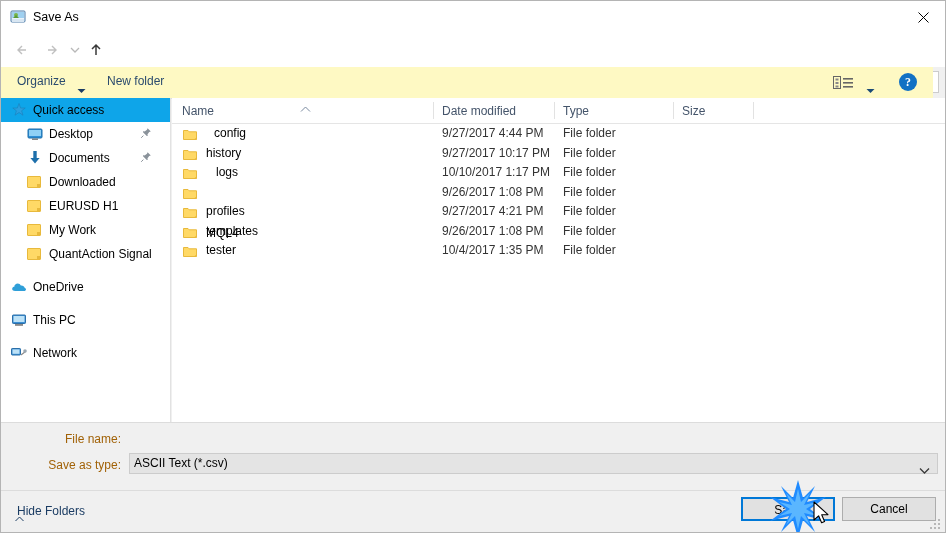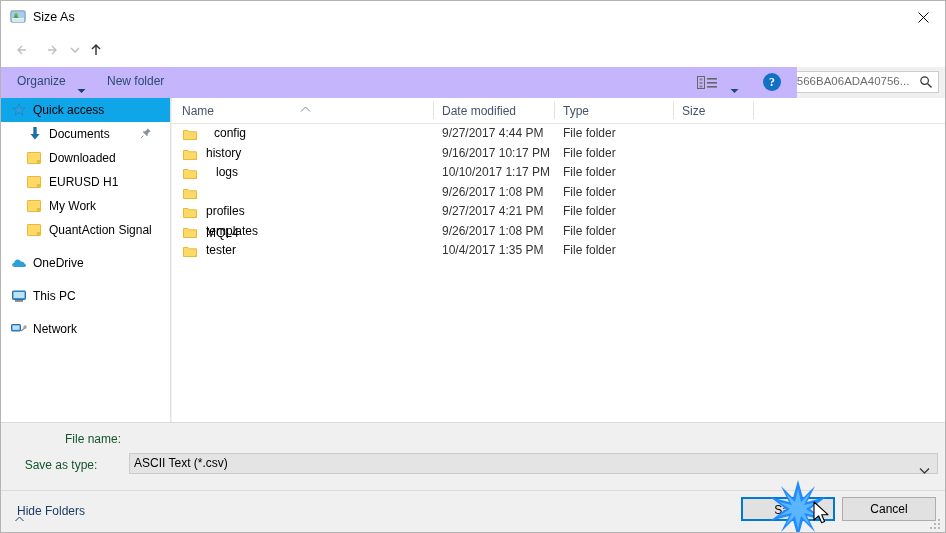--- a/index.html
+++ b/index.html
@@ -114,22 +114,22 @@
   .search-text {
     position: absolute; left: 6px; top: 3px;
     font-size: 11.5px; color: #6d6d6d;
     white-space: nowrap;
   }
   .search-icon { position: absolute; right: 5px; top: 3px; }
 
   
   .toolbar {
     position: absolute; top: 66px; left: 0;
-    width: 796px; height: 31px;
-    background: #c4b5fd;
+    width: 932px; height: 31px;
+    background: #fef9c3;
     border-bottom: 1px solid #dddddd;
   }
   .tb-item {
     position: absolute; top: 7px;
     font-size: 12px; color: #2b4b6e;
     cursor: default;
   }
   .tb-organize { left: 16px; }
   .tb-caret { position: absolute; left: 76px; top: 13px; }
   .tb-newfolder { left: 106px; }
@@ -237,25 +237,25 @@
 
   
   .formarea {
     position: absolute; left: 0; top: 421px;
     width: 946px; height: 68px;
     background: #f0f0f0;
     border-top: 1px solid #dcdcdc;
   }
   .form-label {
     position: absolute;
-    font-size: 12px; color: #14532d;
+    font-size: 12px; color: #a16207;
     text-align: right; width: 120px;
   }
   .lbl-filename { left: 0px; top: 431px; }
-  .lbl-savetype { left: 0px; top: 457px; text-align: center; }
+  .lbl-savetype { left: 0px; top: 457px; }
 
   .combo {
     position: absolute; left: 128px;
     width: 809px; height: 21px;
     box-sizing: border-box;
   }
   .combo-filename {
     top: 426px;
     background: #ffffff;
     border: 1px solid #0078d7;
@@ -336,21 +336,21 @@
   <div class="titlebar">
     <div class="title-icon">
       <svg width="16" height="16" viewBox="0 0 16 16">
         <rect x="1" y="2" width="14" height="11" rx="1" fill="#eaf3fb" stroke="#4b7aa8"></rect>
         <rect x="2" y="3" width="12" height="6" fill="#9fd0f0"></rect>
         <circle cx="6" cy="6" r="2" fill="#7db64a"></circle>
         <path d="M3 9 L6 6 L9 9 Z" fill="#5c9c35"></path>
         <rect x="2" y="10" width="12" height="3" fill="#d8e6f2"></rect>
       </svg>
     </div>
-    <div class="title-text">Size As</div>
+    <div class="title-text">Save As</div>
     <div class="close-btn">
       <svg width="11" height="11" viewBox="0 0 11 11">
         <path d="M0.5 0.5 L10.5 10.5 M10.5 0.5 L0.5 10.5" stroke="#000" stroke-width="1"></path>
       </svg>
     </div>
   </div>
 
   <div class="navbar">
     <div class="nav-btn nav-back">
       <svg width="22" height="22" viewBox="0 0 22 22">
@@ -441,20 +441,32 @@
 
   <div class="sidebar" id="sidebar">
       <div class="side-item indent-0 sel">
         <span class="side-icon"><svg width="16" height="16" viewBox="0 0 16 16">
             <path d="M8 1.5 L9.6 6 L14.2 6 L10.6 8.8 L12 13.2 L8 10.5 L4 13.2 L5.4 8.8 L1.8 6 L6.4 6 Z" fill="#2a9fe0" stroke="#1a7fba" stroke-width="0.6"></path>
           </svg></span>
         <span class="side-label">Quick access</span>
       </div>
       <div class="side-item indent-1">
         <span class="side-icon"><svg width="16" height="16" viewBox="0 0 16 16">
+            <rect x="1" y="3" width="14" height="9" rx="1" fill="#2f8fd6" stroke="#1d6fab"></rect>
+            <rect x="2" y="4" width="12" height="6" fill="#8fd0f5"></rect>
+            <rect x="5" y="12.5" width="6" height="1.4" fill="#7a7a7a"></rect>
+          </svg></span>
+        <span class="side-label">Desktop</span>
+        <span class="side-pin"><svg width="12" height="12" viewBox="0 0 12 12">
+            <path d="M7.6 1.2 L10.8 4.4 L9.2 5 L7.4 7.4 L8 8.6 L6.8 9 L3 5.2 L3.4 4 L4.6 4.6 L7 2.8 Z" fill="#8a929a"></path>
+            <path d="M3.4 8.6 L1.2 10.8" stroke="#8a929a" stroke-width="1"></path>
+          </svg></span>
+      </div>
+      <div class="side-item indent-1">
+        <span class="side-icon"><svg width="16" height="16" viewBox="0 0 16 16">
             <path d="M8 1 L8 9" stroke="#1d6fab" stroke-width="3.4"></path>
             <path d="M3.4 8 L8 13.4 L12.6 8 Z" fill="#1d6fab"></path>
           </svg></span>
         <span class="side-label">Documents</span>
         <span class="side-pin"><svg width="12" height="12" viewBox="0 0 12 12">
             <path d="M7.6 1.2 L10.8 4.4 L9.2 5 L7.4 7.4 L8 8.6 L6.8 9 L3 5.2 L3.4 4 L4.6 4.6 L7 2.8 Z" fill="#8a929a"></path>
             <path d="M3.4 8.6 L1.2 10.8" stroke="#8a929a" stroke-width="1"></path>
           </svg></span>
       </div>
       <div class="side-item indent-1">
@@ -535,21 +547,21 @@
           <span class="cell dim" style="left: 270px;">9/27/2017 4:44 PM</span>
           <span class="cell dim" style="left: 391px;">File folder</span>
           <span class="cell dim" style="left: 510px;"></span>
         </div>
         <div class="row">
           <span class="row-folder-ico"><svg width="14" height="13" viewBox="0 0 14 13">
               <path d="M0.5 2.5 L5 2.5 L6.2 3.8 L13.5 3.8 L13.5 11.5 L0.5 11.5 Z" fill="#ffd966" stroke="#e8b93c"></path>
               <path d="M11 11.5 L13.5 11.5 L13.5 9.5 Z" fill="#e8b93c"></path>
             </svg></span>
           <span class="cell " style="left: 34px;">history</span>
-          <span class="cell dim" style="left: 270px;">9/16/2017 10:17 PM</span>
+          <span class="cell dim" style="left: 270px;">9/27/2017 10:17 PM</span>
           <span class="cell dim" style="left: 391px;">File folder</span>
           <span class="cell dim" style="left: 510px;"></span>
         </div>
         <div class="row">
           <span class="row-folder-ico"><svg width="14" height="13" viewBox="0 0 14 13">
               <path d="M0.5 2.5 L5 2.5 L6.2 3.8 L13.5 3.8 L13.5 11.5 L0.5 11.5 Z" fill="#ffd966" stroke="#e8b93c"></path>
               <path d="M11 11.5 L13.5 11.5 L13.5 9.5 Z" fill="#e8b93c"></path>
             </svg></span>
           <span class="cell " style="left: 44px;">logs</span>
           <span class="cell dim" style="left: 270px;">10/10/2017 1:17 PM</span>

